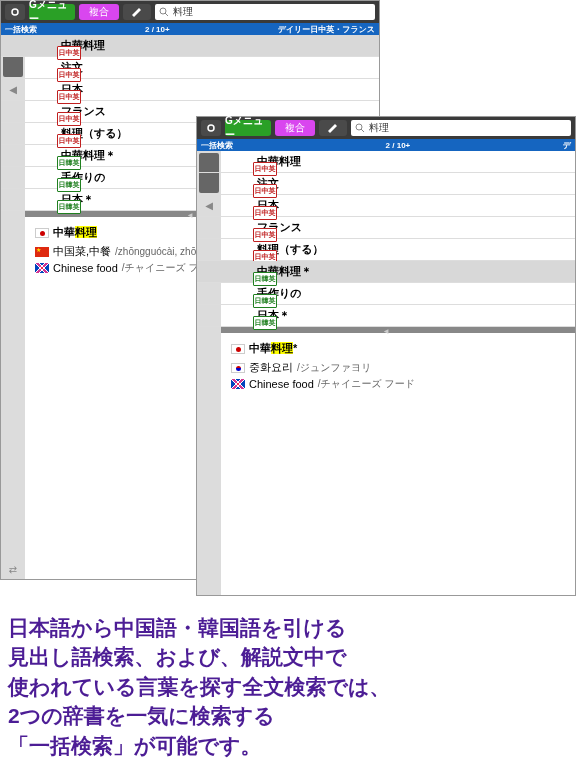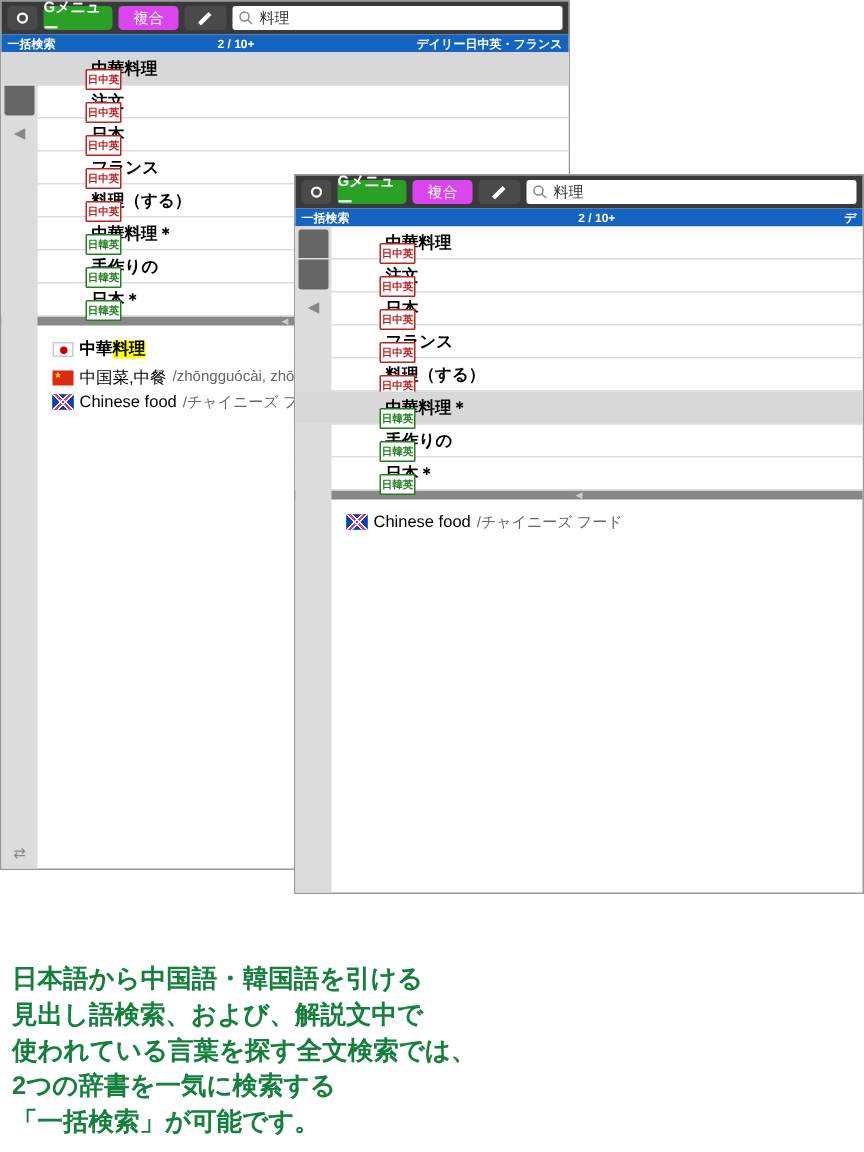--- a/index.html
+++ b/index.html
@@ -36,21 +36,21 @@
   .flag-jp { background: #fff; border: 1px solid #ccc; position: relative; }
   .flag-jp::after { content:''; position:absolute; width:5px; height:5px; background:#c00; border-radius:50%; left:4px; top:2px; }
   .flag-cn { background: #de2910; position: relative; }
   .flag-cn::after { content:'★'; color:#ffde00; font-size:6px; position:absolute; left:1px; top:-1px; }
   .flag-kr { background:#fff; border:1px solid #ccc; position:relative; }
   .flag-kr::after { content:''; position:absolute; width:5px; height:5px; border-radius:50%; left:4px; top:2px; background: linear-gradient(180deg, #c00 50%, #00c 50%); }
   .flag-uk { background: linear-gradient(45deg,#00247d 40%,#fff 40%,#fff 45%,#cf142b 45%,#cf142b 55%,#fff 55%,#fff 60%,#00247d 60%),linear-gradient(-45deg,#00247d 40%,#fff 40%,#fff 45%,#cf142b 45%,#cf142b 55%,#fff 55%,#fff 60%,#00247d 60%); background-blend-mode: screen; }
   .hl { background: #ffff00; }
   .detail-line { display: flex; align-items: center; gap: 4px; margin-bottom: 2px; }
   .rom { color: #666; font-size: 10px; }
-  .caption { position: absolute; left: 8px; right: 20px; bottom: 8px; font-size: 17px; font-weight: 900; color: #15803d; line-height: 1.4; letter-spacing: 0px; text-shadow: 0 0 2px #fff, 0 0 2px #fff; }
+  .caption { position: absolute; left: 8px; right: 20px; bottom: 8px; font-size: 21px; font-weight: 900; color: #4c1d95; line-height: 1.4; letter-spacing: 0px; text-shadow: 0 0 2px #fff, 0 0 2px #fff; }
 </style>
 </head>
 <body>
 
 <div class="screen screen1">
   <div class="toolbar">
     <div class="tb-btn tb-gear">
         <svg width="10" height="10" viewBox="0 0 10 10">
           <circle cx="5" cy="5" r="3" fill="none" stroke="#fff" stroke-width="1.5"></circle>
         </svg>
@@ -226,20 +226,29 @@
       </div>
       <div class="list-row">
         <div class="badge-wrap">
           <div class="badge bd-jkz">日韓英</div>
         </div>
         <span class="lbl">日本＊</span>
       </div>
     </div>
   <div class="divider"></div>
   <div class="detail">
+    <div class="detail-head">
+      <span class="flag flag-jp"></span>
+      <b><span>中華</span><span class="hl">料理</span><span>*</span></b>
+    </div>
+    <div class="detail-line">
+      <span class="flag flag-kr"></span>
+      <span>중화요리</span>
+      <span class="rom">/ジュンファヨリ</span>
+    </div>
     <div class="detail-line">
       <span class="flag flag-uk"></span>
       <span>Chinese food</span>
       <span class="rom">/チャイニーズ フード</span>
     </div>
   </div>
 </div>
 
 <div class="caption" id="cap">日本語から中国語・韓国語を引ける<br>見出し語検索、および、解説文中で<br>使われている言葉を探す全文検索では、<br>2つの辞書を一気に検索する<br>「一括検索」が可能です。</div>
 

